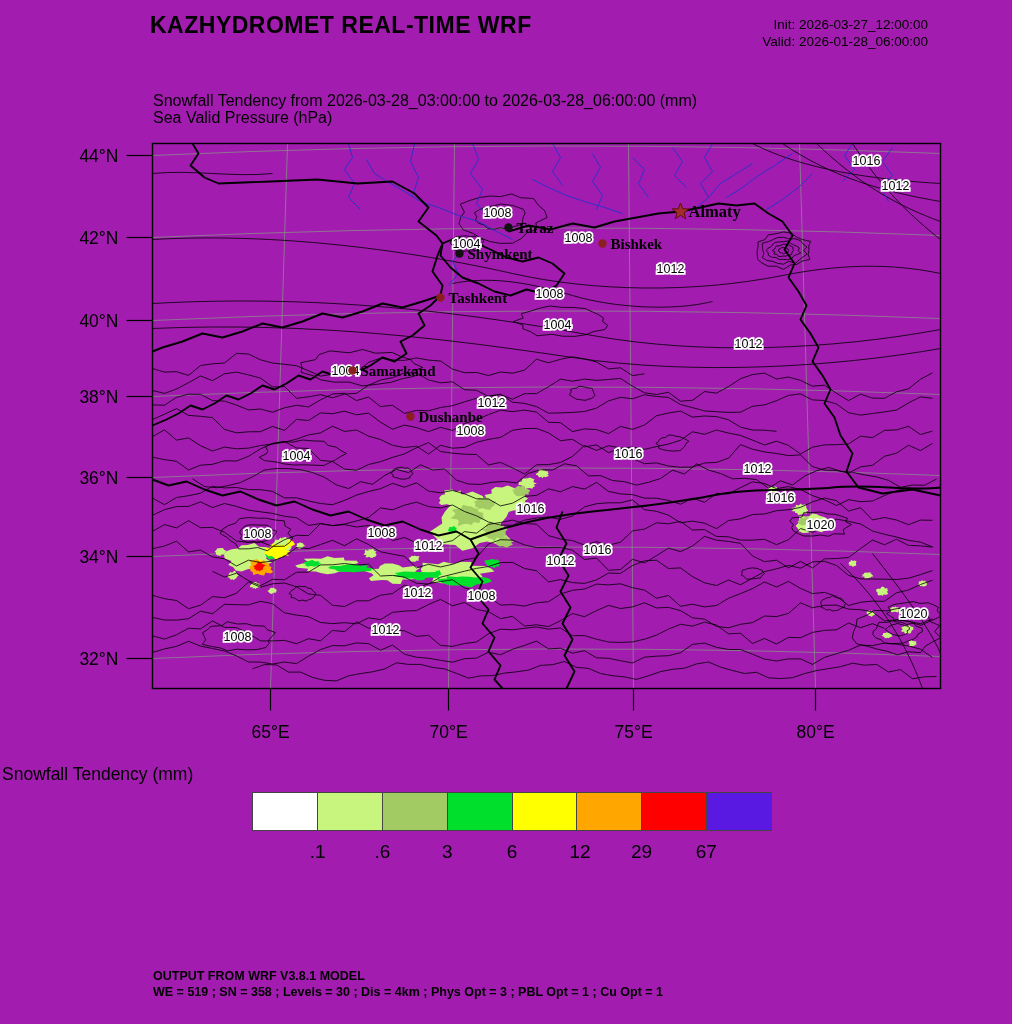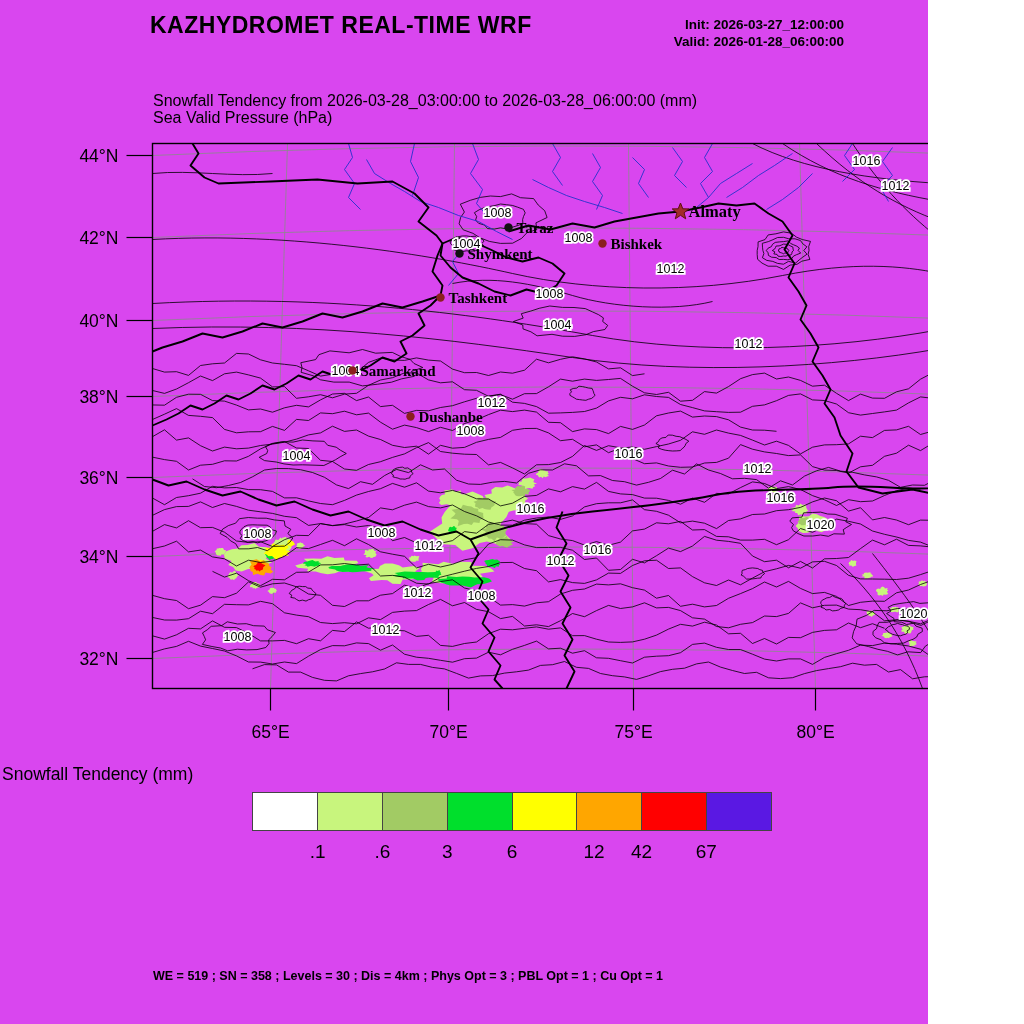--- a/index.html
+++ b/index.html
@@ -1,19 +1,19 @@
 <!DOCTYPE html>
 <html><head>
 <meta charset="utf-8">
 <style>
   html,body{margin:0;padding:0;background:#ffffff;}
-  #page{position:relative;width:928px;height:1024px;background:#d946ef;overflow:hidden;
+  #page{position:relative;width:1012px;height:1024px;background:#a21caf;overflow:hidden;
         font-family:"Liberation Sans",sans-serif;color:#000;}
   #main-title{position:absolute;left:150px;top:12px;font-size:23px;font-weight:bold;letter-spacing:.5px;}
-  #run-times{position:absolute;right:84px;top:16px;text-align:right;font-size:13.5px;font-weight:bold;line-height:17px;}
+  #run-times{position:absolute;right:84px;top:16px;text-align:right;font-size:13.5px;font-weight:normal;line-height:17px;}
   #subtitles{position:absolute;left:153px;top:92px;font-size:16px;line-height:17px;}
   #map-svg{position:absolute;left:0;top:0;}
   #legend{position:absolute;left:0;top:764px;width:1024px;}
   #legend-title{text-align:left;font-size:17.5px;margin:0 0 7px 2px;}
   #legend-boxes{width:518px;height:37px;margin:0 auto;display:flex;border:1px solid #444;box-sizing:content-box;}
   .swatch{flex:1 1 0;border-right:1px solid #444;}
   .swatch:last-child{border-right:none;}
   #legend-ticks{position:relative;width:518px;height:34px;margin:8px auto 0 auto;}
   .ltick{position:absolute;top:2px;transform:translateX(-50%);font-size:19px;}
   #footer{position:absolute;left:153px;top:968px;font-size:12.5px;font-weight:bold;line-height:16px;}
@@ -271,22 +271,23 @@
         <div class="swatch" style="background: rgb(255, 255, 0);"></div>
         <div class="swatch" style="background: rgb(255, 166, 0);"></div>
         <div class="swatch" style="background: rgb(255, 0, 0);"></div>
         <div class="swatch" style="background: rgb(90, 24, 227);"></div>
       </div>
     <div id="legend-ticks">
         <span class="ltick" style="left: 64.75px;">.1</span>
         <span class="ltick" style="left: 129.5px;">.6</span>
         <span class="ltick" style="left: 194.25px;">3</span>
         <span class="ltick" style="left: 259px;">6</span>
-        <span class="ltick" style="left: 341px;">12</span>
-        <span class="ltick" style="left: 388.5px;">42</span>
+        <span class="ltick" style="left: 327px;">12</span>
+        <span class="ltick" style="left: 388.5px;">29</span>
         <span class="ltick" style="left: 453.25px;">67</span>
       </div>
   </div>
 
   <div id="footer">
+    <div>OUTPUT FROM WRF V3.8.1 MODEL</div>
     <div>WE = 519 ; SN = 358 ; Levels = 30 ; Dis = 4km ; Phys Opt = 3 ; PBL Opt = 1 ; Cu Opt = 1</div>
   </div>
 </div>
 
 </body></html>

